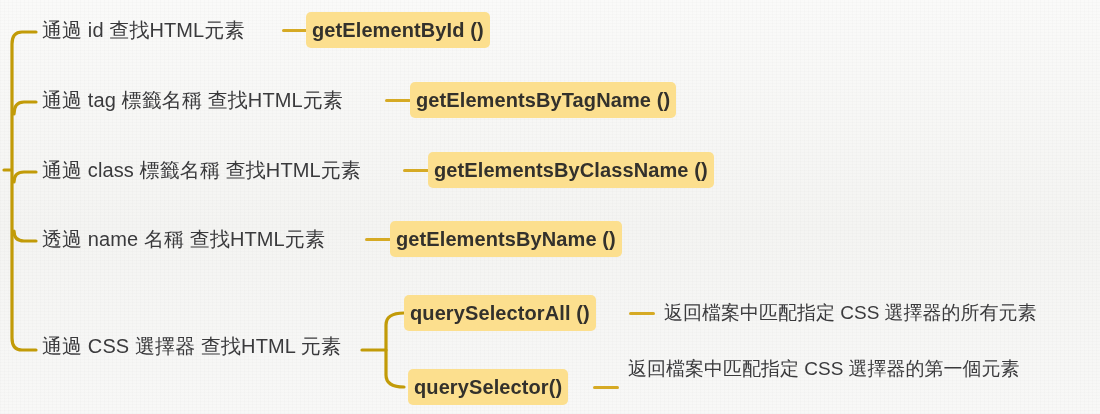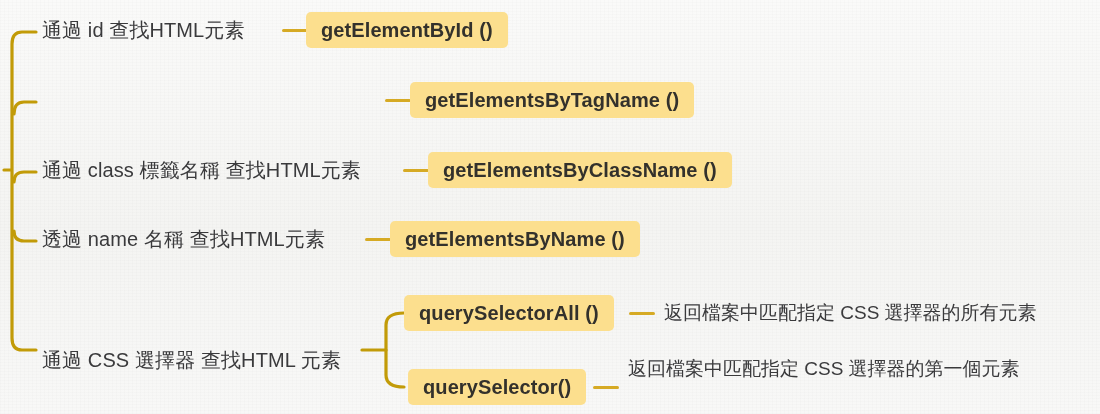--- a/index.html
+++ b/index.html
@@ -56,21 +56,21 @@
 
   
   .badge {
     position: absolute;
     background: #fcdf8e;
     color: #33312c;
     font-size: 20px;
     font-weight: 700;
     line-height: 36px;
     height: 36px;
-    padding: 0 15px;
+    padding: 0 6px;
     border-radius: 5px;
     white-space: nowrap;
     letter-spacing: 0.1px;
   }
 
   
   .desc {
     position: absolute;
     color: #3a3a3c;
     font-size: 19px;
@@ -109,32 +109,33 @@
 
     <path d="M 362 350 L 374 350 L 386 350" fill="none" stroke="#c29b08" stroke-width="3.2" stroke-linecap="round"></path>
     <path d="M 386 350 L 386 350" fill="none" stroke="#c29b08" stroke-width="3.2"></path>
     <path d="M 404 313 Q 386 313 386 325 L 386 375 Q 386 387 404 387" fill="none" stroke="#c29b08" stroke-width="3.2" stroke-linecap="round" stroke-linejoin="round"></path>
   </svg>
 
   <div class="node-label" style="left:42px; top:16px;">通過 id 查找HTML元素</div>
   <div class="dash" style="left:282px; top:29px; width:26px;"></div>
   <div class="badge" style="left:306px; top:12px;">getElementById ()</div>
 
+  <div class="node-label" style="left:42px; top:86px;">通過 tag 標籤名稱 查找HTML元素</div>
   <div class="dash" style="left:385px; top:99px; width:26px;"></div>
   <div class="badge" style="left:410px; top:82px;">getElementsByTagName ()</div>
 
   <div class="node-label" style="left:42px; top:156px;">通過 class 標籤名稱 查找HTML元素</div>
   <div class="dash" style="left:403px; top:169px; width:26px;"></div>
   <div class="badge" style="left:428px; top:152px;">getElementsByClassName ()</div>
 
   <div class="node-label" style="left:42px; top:225px;">透過 name 名稱 查找HTML元素</div>
   <div class="dash" style="left:365px; top:238px; width:26px;"></div>
   <div class="badge" style="left:390px; top:221px;">getElementsByName ()</div>
 
-  <div class="node-label" style="left:42px; top:346px;text-align:center;">通過 CSS 選擇器 查找HTML 元素</div>
+  <div class="node-label" style="left:42px; top:332px;text-align:center;">通過 CSS 選擇器 查找HTML 元素</div>
 
   <div class="badge" style="left:404px; top:295px;">querySelectorAll ()</div>
   <div class="dash" style="left:629px; top:312px; width:26px;"></div>
   <div class="desc" style="left:664px; top:300px;">返回檔案中匹配指定 CSS 選擇器的所有元素</div>
 
   <div class="badge" style="left:408px; top:369px;">querySelector()</div>
   <div class="dash" style="left:593px; top:386px; width:26px;"></div>
   <div class="desc" style="left:628px; top:356px;">返回檔案中匹配指定 CSS 選擇器的第一個元素</div>
 
 </div>

